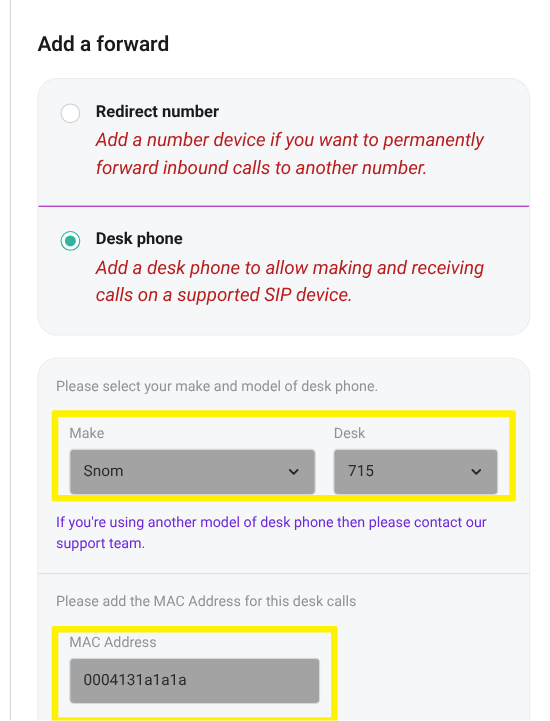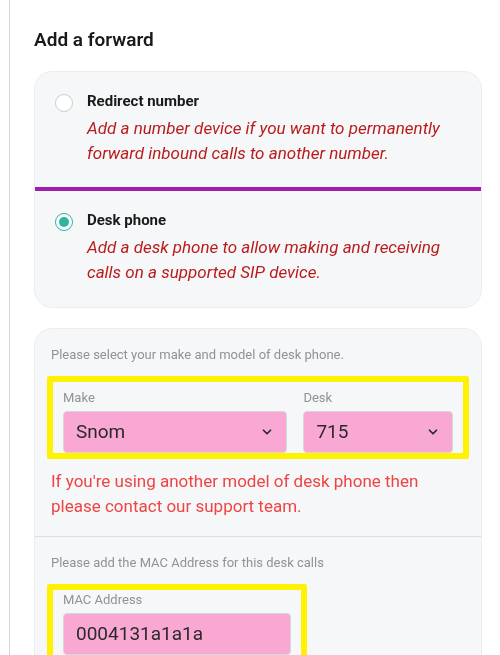--- a/index.html
+++ b/index.html
@@ -30,21 +30,21 @@
       background: #f6f7f8;
       border: 1px solid #eceeee;
       border-radius: 18px;
     }
     .options-card { margin-bottom: 20px; }
     .option-row {
       display: flex;
       padding: 20px 24px 22px 20px;
       gap: 14px;
     }
-    .option-row + .option-row { border-top: 4px solid #a21caf; }
+    .option-row + .option-row { border-top: 1px solid #a21caf; }
     .radio {
       flex: 0 0 18px;
       width: 18px; height: 18px;
       border: 1px solid #c9cfcf;
       background: #fff;
       border-radius: 50%;
       margin-top: 2px;
       position: relative;
     }
     .radio.checked { border-color: #2db5a0; }
@@ -83,37 +83,37 @@
     }
     .fields-row { display: flex; gap: 16px; }
     .field { display: flex; flex-direction: column; gap: 6px; }
     .field.make { flex: 1.5; }
     .field.model { flex: 1; }
     .field-label {
       font-size: 13px;
       color: #8c9496;
     }
     .select, .textin {
-      background: #f9a8d4;
+      background: #a3a3a3;
       border: 1px solid #d5d9db;
       border-radius: 4px;
       height: 42px;
       display: flex;
       align-items: center;
       padding: 0 12px;
-      font-size: 19px;
+      font-size: 14px;
       color: #2a2a2a;
     }
     .select { justify-content: space-between; }
     .chev {
       width: 14px; height: 14px;
     }
     .hint {
-      font-size: 17px;
-      color: #ef4444;
+      font-size: 13px;
+      color: #6d28d9;
       line-height: 1.5;
       margin-top: 0;
     }
     .mac-hl {
       border: 6px solid #fff200;
       border-radius: 2px;
       padding: 2px 10px 12px 10px;
       margin: 0 -4px 0 -4px;
       max-width: 260px;
     }

